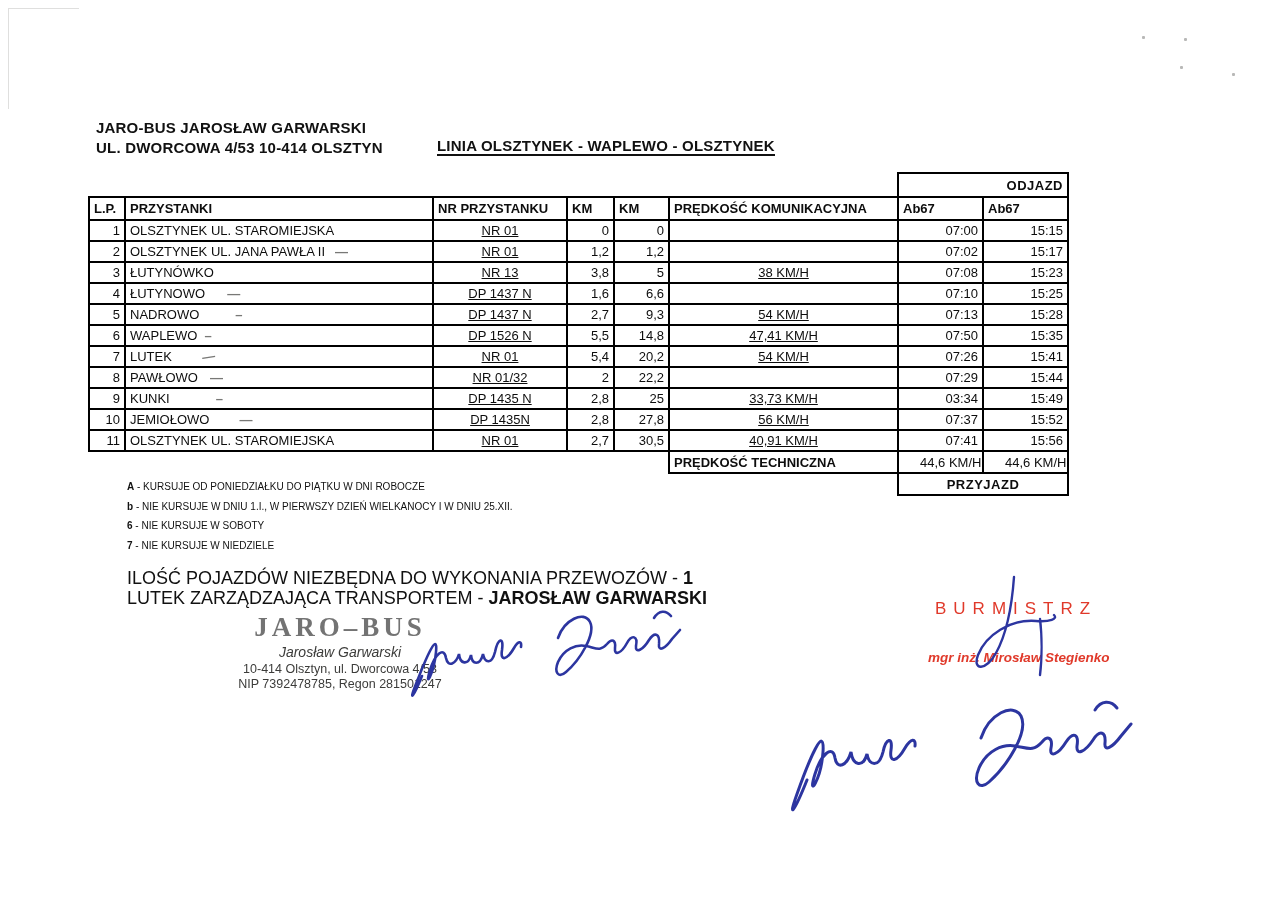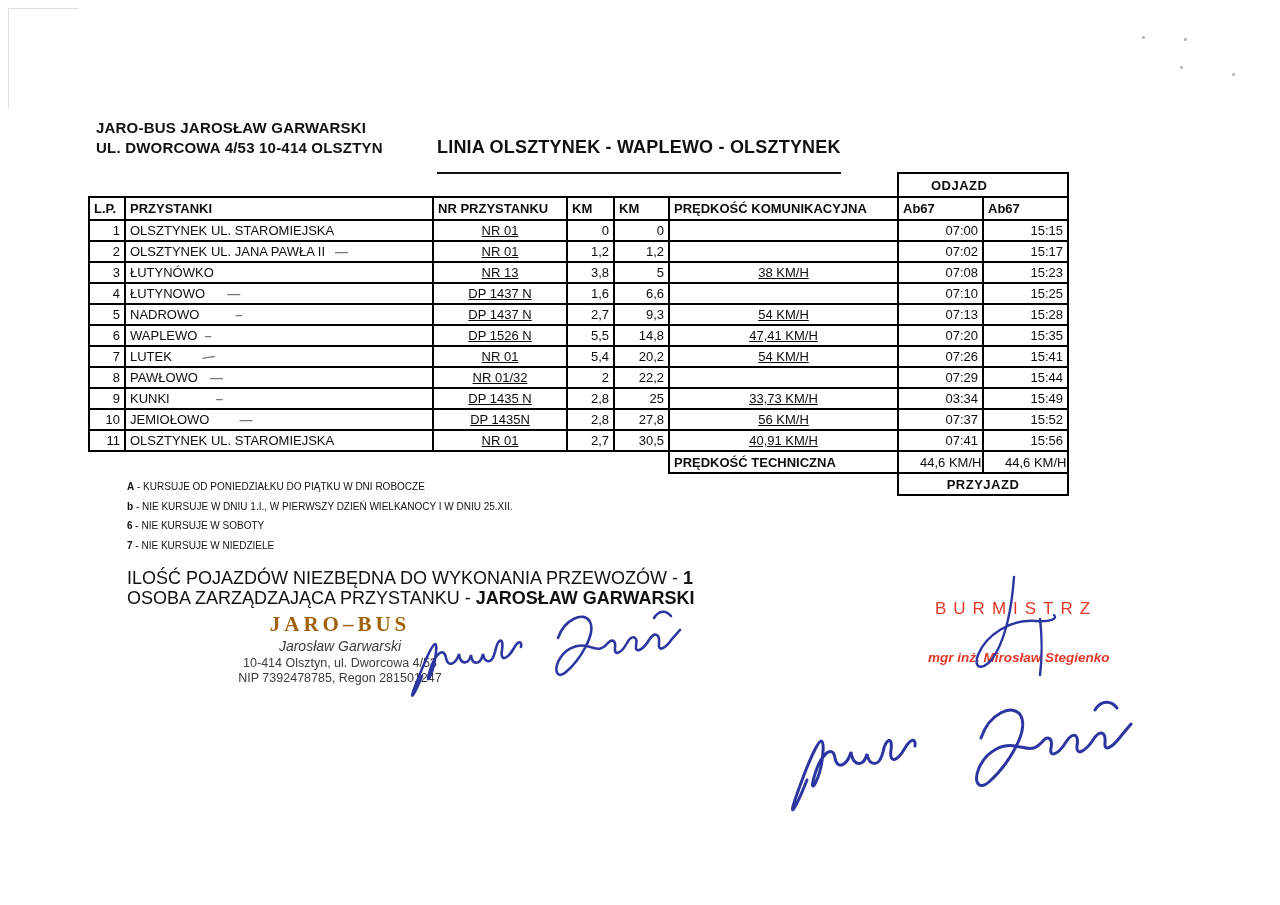--- a/index.html
+++ b/index.html
@@ -10,48 +10,48 @@
   }
   .abs{position:absolute;}
 
   
   .corner-mark{left:8px;top:8px;width:70px;height:100px;
     border-left:1px solid #d8d8d6;border-top:1px solid #d8d8d6;opacity:.8;}
   .speck{width:3px;height:3px;background:#9a9a98;border-radius:1px;opacity:.7;}
 
   
   .company{left:96px;top:118px;font-size:15px;font-weight:bold;line-height:20px;letter-spacing:.2px;}
-  .line-title{left:437px;top:137px;font-size:18px;font-weight:bold;letter-spacing:.2px;
-    border-bottom:2px solid #111;padding-bottom:14px;}
+  .line-title{left:437px;top:137px;font-size:15px;font-weight:bold;letter-spacing:.2px;
+    border-bottom:2px solid #111;padding-bottom:0;}
 
   
   .tt{left:88px;top:172px;}
   table{border-collapse:collapse;table-layout:fixed;width:979px;}
   td{font-size:13px;height:19px;padding:0 4px;white-space:nowrap;overflow:hidden;
      font-weight:400;color:#0d0d0d;}
   td.b{border:2px solid #000;}
   td.nb{border:none;}
   td.hd{font-weight:bold;height:21px;}
   .c{text-align:center;text-decoration:underline;} .r{text-align:right;} .l{text-align:left;}
-  .odjazd-cell{font-weight:bold;text-align:left;height:22px;letter-spacing:.5px;padding-left:32px;}
+  .odjazd-cell{font-weight:bold;text-align:right;height:22px;letter-spacing:.5px;padding-left:32px;}
   .przyjazd-cell{font-weight:bold;text-align:center;height:20px;letter-spacing:.5px;}
   .tech-cell{font-weight:bold;height:20px;}
   .tech-val{height:20px;text-align:center;padding-left:21px;}
   .mark{color:#787876;font-weight:bold;display:inline-block;}
   .mark-slant{transform:rotate(-8deg);}
 
   
   .legend{left:127px;top:477px;font-size:10px;line-height:19.5px;}
   .legend b{font-weight:bold;}
   .notes{left:127px;top:568px;font-size:18px;line-height:20px;}
 
   
   .stamp{left:222px;top:612px;width:236px;text-align:center;color:#2f2f2d;}
-  .stamp-title{font-family:"Liberation Serif", serif;font-weight:bold;font-size:21px;
-    letter-spacing:4px;color:#a16207;}
+  .stamp-title{font-family:"Liberation Serif", serif;font-weight:bold;font-size:27px;
+    letter-spacing:4px;color:#737373;}
   .stamp-name{font-style:italic;font-size:14px;margin-top:1px;color:#3c3c3a;}
   .stamp-addr{font-size:12.5px;margin-top:2px;color:#3c3c3a;}
   .stamp-nip{font-size:12.5px;margin-top:1px;color:#3c3c3a;}
 
   
   .bur-title{left:935px;top:599px;color:#e0392a;font-size:17px;font-weight:normal;letter-spacing:7px;}
   .bur-name{left:928px;top:650px;color:#e0392a;font-size:13.5px;font-weight:bold;font-style:italic;}
 
   svg{display:block;}
 </style>
@@ -148,21 +148,21 @@
       <td class="b r">07:13</td>
       <td class="b r">15:28</td>
     </tr>
     <tr>
       <td class="b r">6</td>
       <td class="b l"><span>WAPLEWO</span><span class="mark" style="margin-left:7px;">–</span></td>
       <td class="b c">DP 1526 N</td>
       <td class="b r">5,5</td>
       <td class="b r">14,8</td>
       <td class="b c">47,41 KM/H</td>
-      <td class="b r">07:20</td>
+      <td class="b r">07:50</td>
       <td class="b r">15:35</td>
     </tr>
     <tr>
       <td class="b r">7</td>
       <td class="b l"><span>LUTEK</span><span class="mark mark-slant" style="margin-left:30px;">—</span></td>
       <td class="b c">NR 01</td>
       <td class="b r">5,4</td>
       <td class="b r">20,2</td>
       <td class="b c">54 KM/H</td>
       <td class="b r">07:26</td>
@@ -225,21 +225,21 @@
 
 <div class="abs legend">
   <div><b>A</b> <span>- KURSUJE OD PONIEDZIAŁKU DO PIĄTKU W DNI ROBOCZE</span></div>
   <div><b>b</b> <span>- NIE KURSUJE W DNIU 1.I., W PIERWSZY DZIEŃ WIELKANOCY I W DNIU 25.XII.</span></div>
   <div><b>6</b> <span>- NIE KURSUJE W SOBOTY</span></div>
   <div><b>7</b> <span>- NIE KURSUJE W NIEDZIELE</span></div>
 </div>
 
 <div class="abs notes">
   <div><span>ILOŚĆ POJAZDÓW NIEZBĘDNA DO WYKONANIA PRZEWOZÓW -</span> <b>1</b></div>
-  <div><span>OSOBA ZARZĄDZAJĄCA PRZYSTANKU -</span> <b>JAROSŁAW GARWARSKI</b></div>
+  <div><span>LUTEK ZARZĄDZAJĄCA TRANSPORTEM -</span> <b>JAROSŁAW GARWARSKI</b></div>
 </div>
 
 <div class="abs stamp">
   <div class="stamp-title">JARO–BUS</div>
   <div class="stamp-name">Jarosław Garwarski</div>
   <div class="stamp-addr">10-414 Olsztyn, ul. Dworcowa 4/53</div>
   <div class="stamp-nip">NIP 7392478785, Regon 281501247</div>
 </div>
 
 <svg class="abs" style="left:408px;top:592px;" width="290" height="120" viewBox="0 0 290 120">

